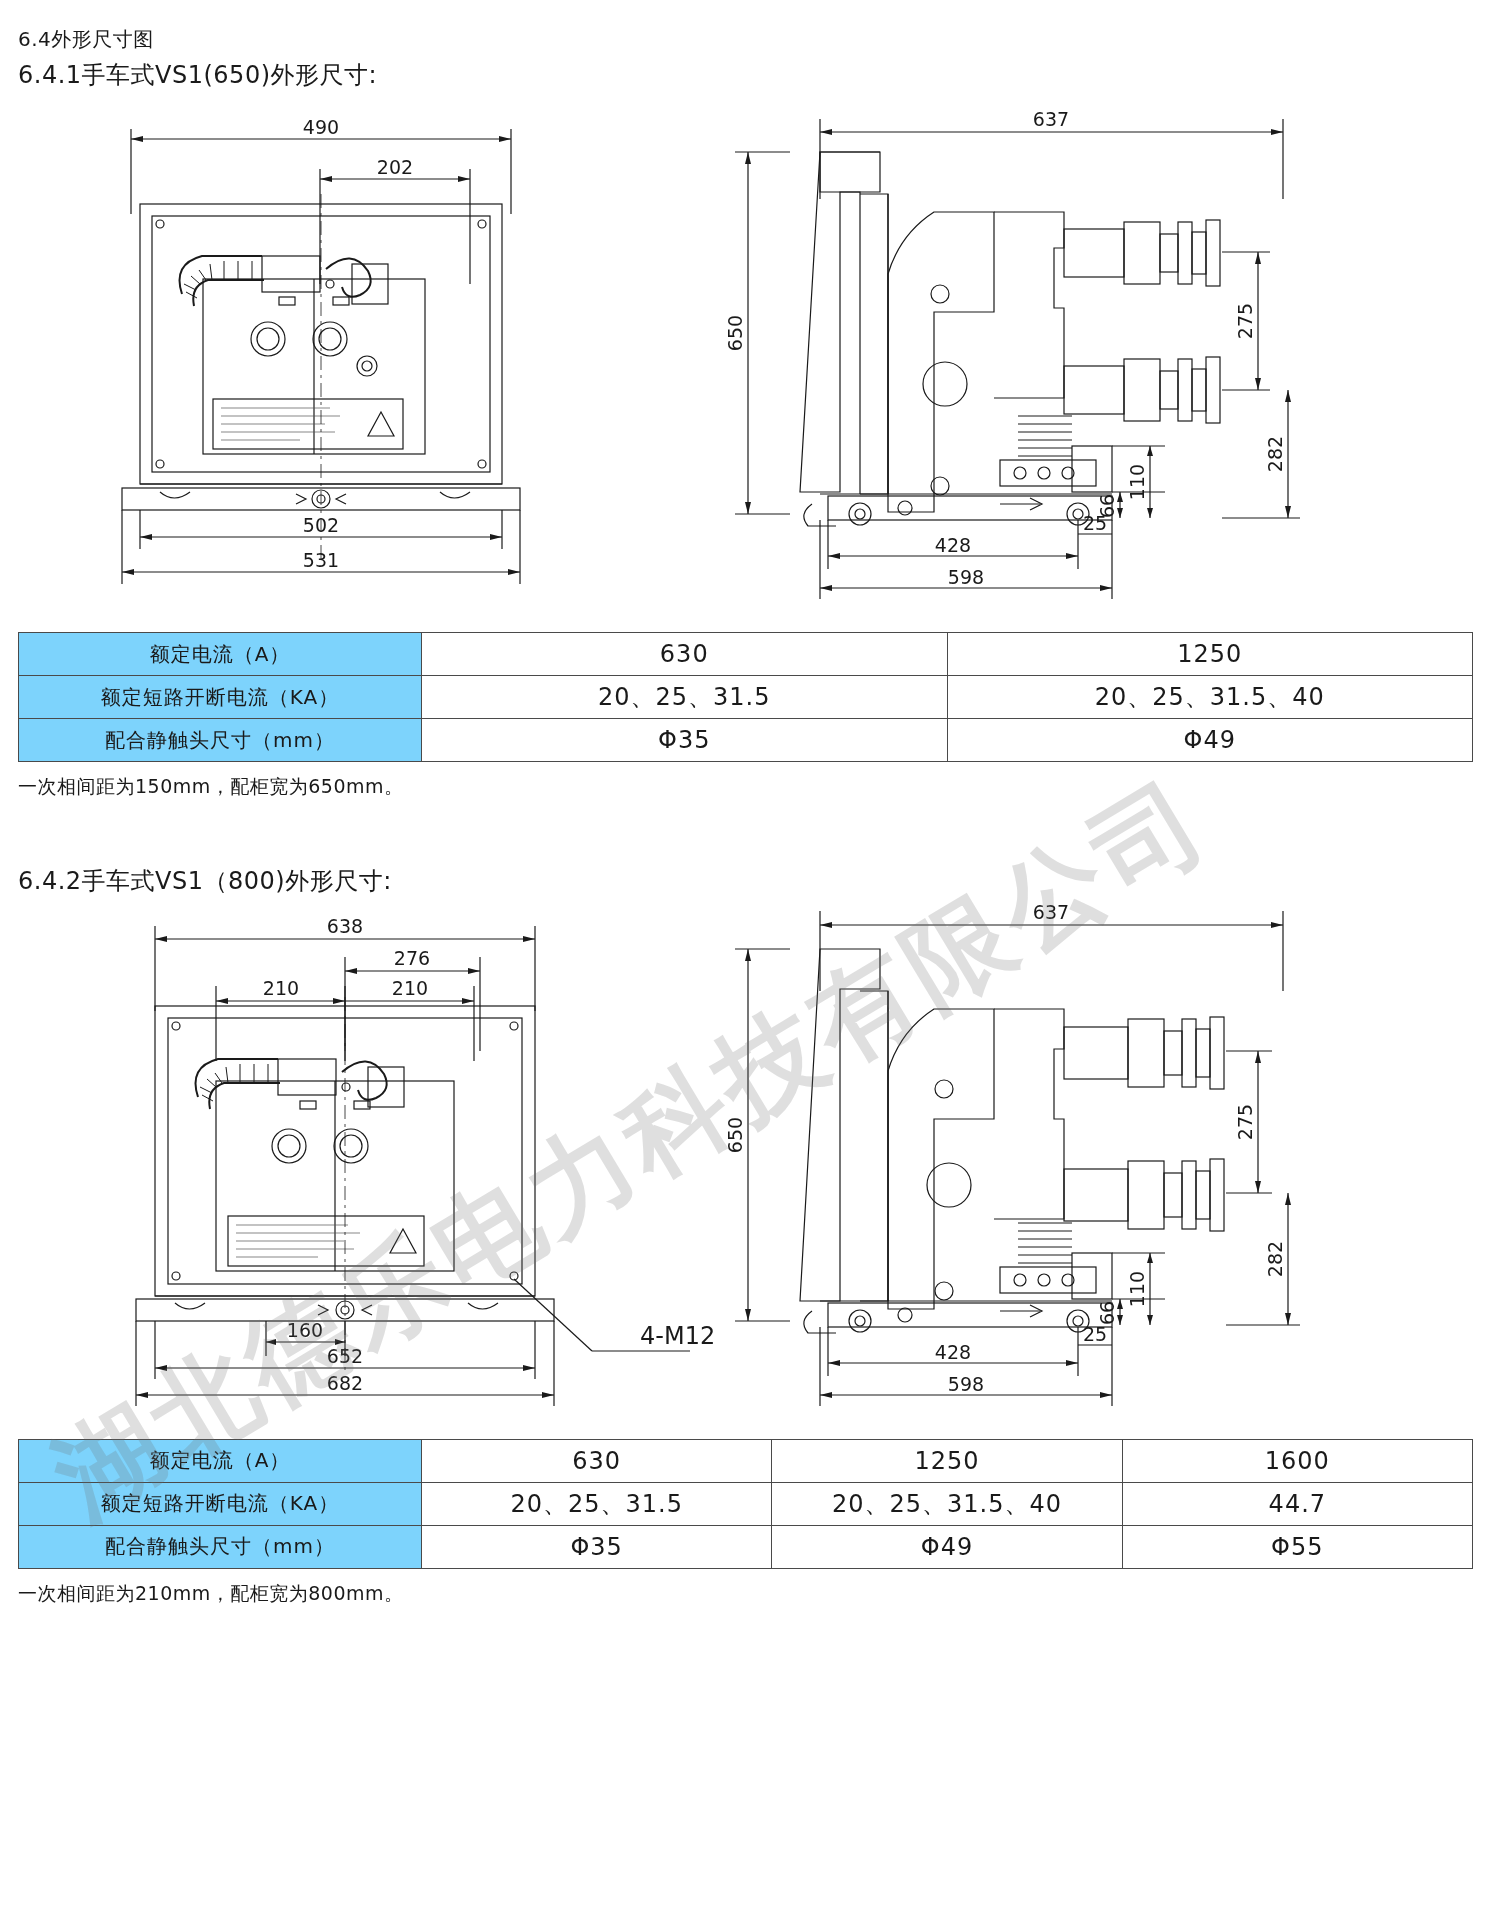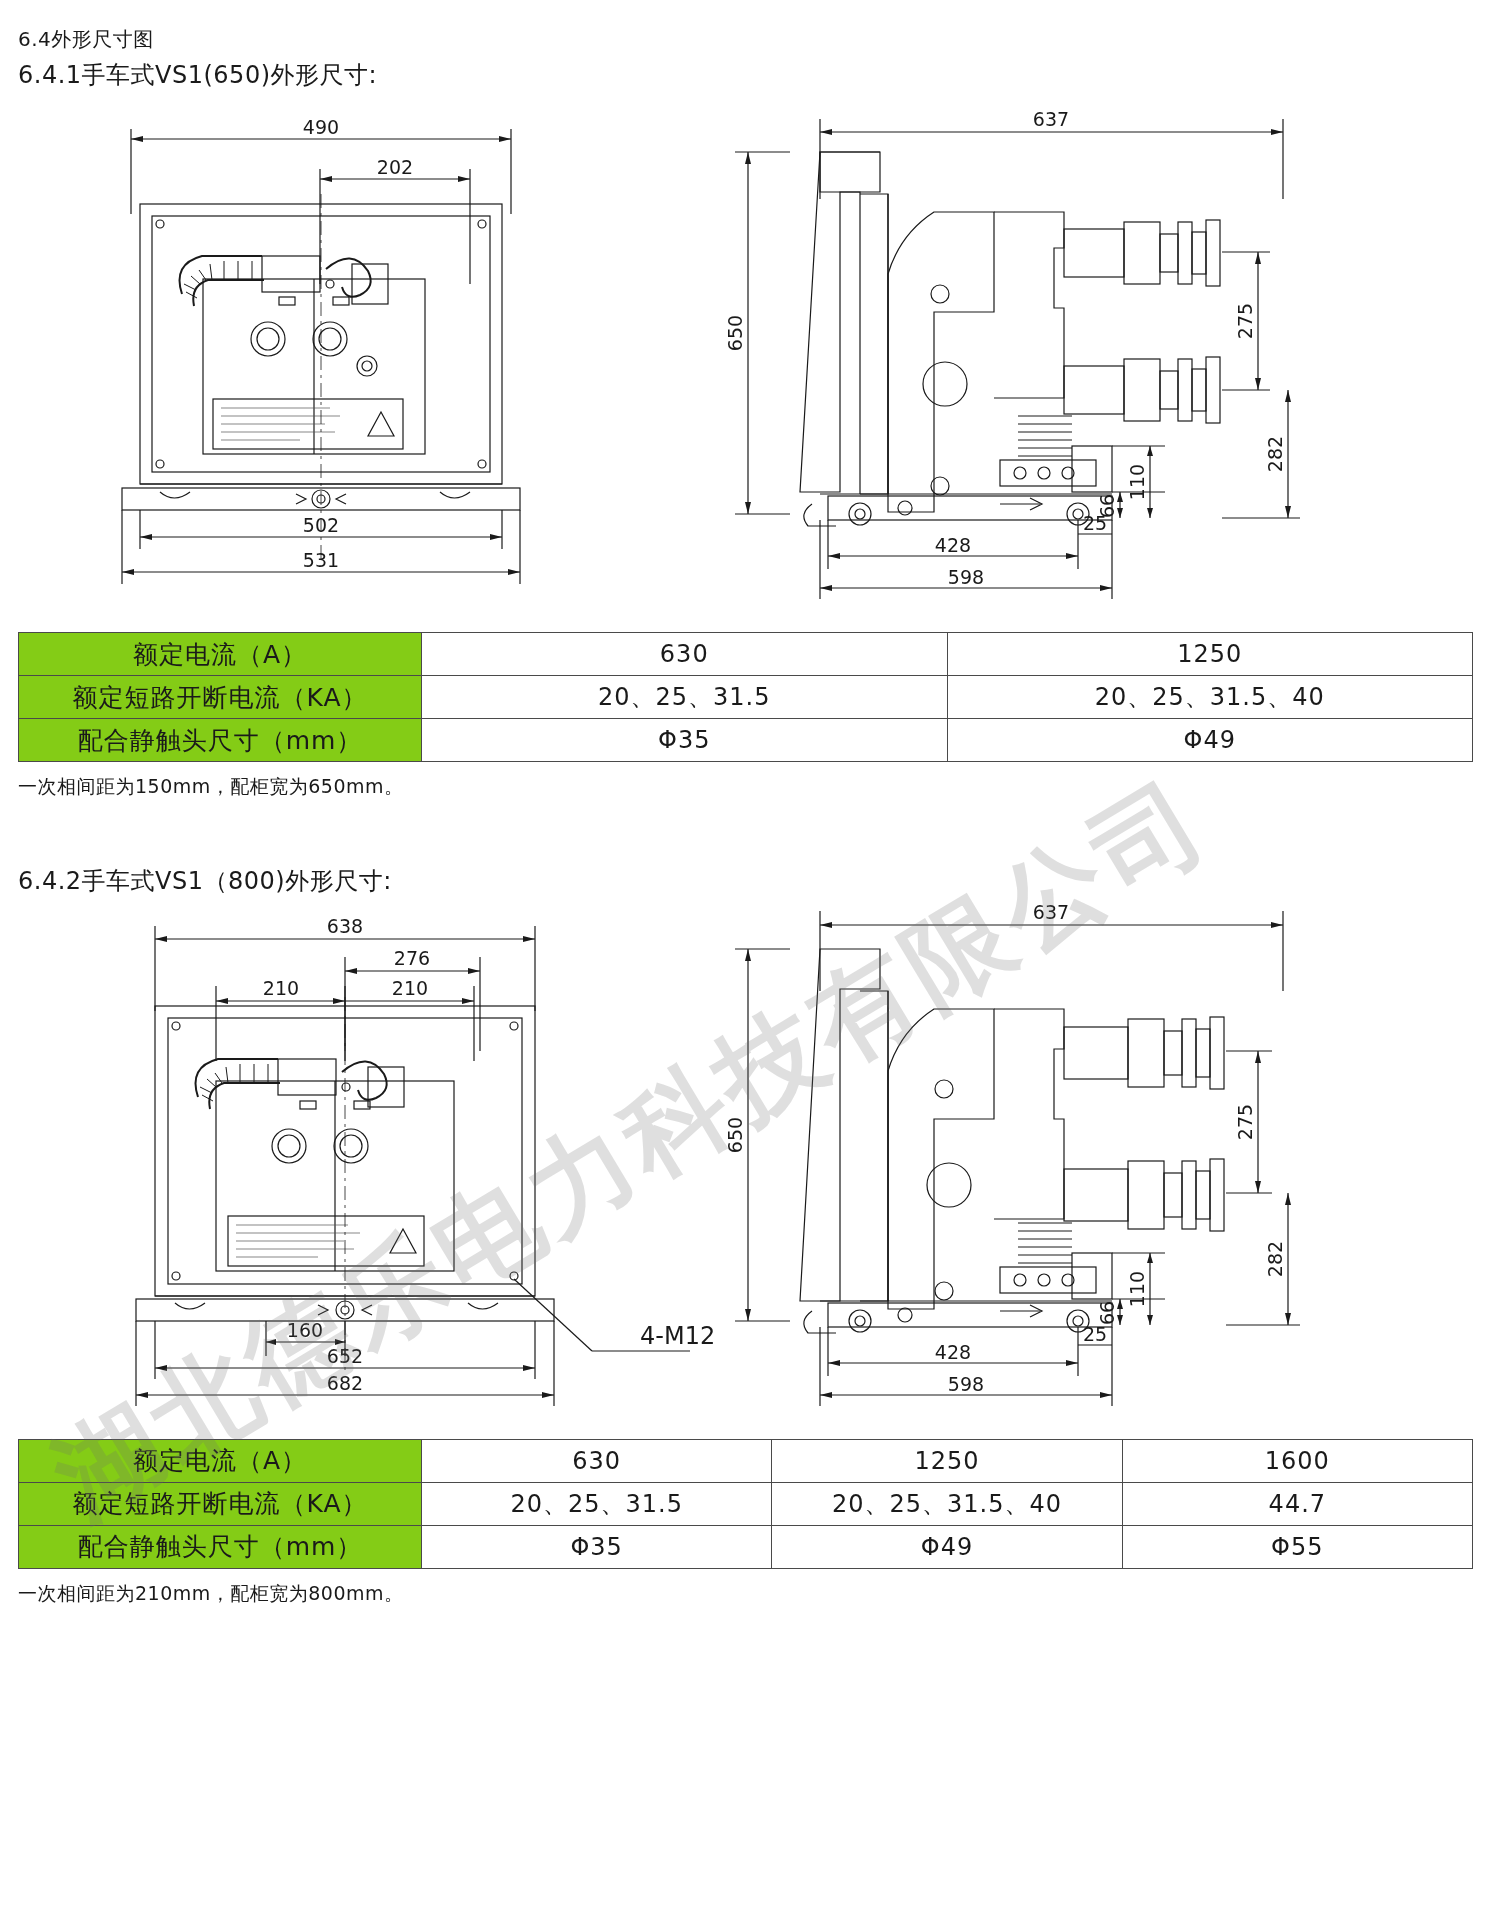--- a/index.html
+++ b/index.html
@@ -73,23 +73,23 @@
   }
   .spec-table td{
     border:1px solid #4a4a4a;
     height:40px;
     text-align:center;
     vertical-align:middle;
     font-size:24px;
     letter-spacing:1px;
   }
   .spec-table td.rowhead{
-    background:#84cc16;
+    background:#7dd3fc;
     width:400px;
-    font-size:25px;
+    font-size:20px;
   }
   .spacer-24{height:24px;}
   .spacer-70{height:62px;}
 </style>
 </head>
 <body>
 
 <div class="page">
 
   <div class="watermark">

